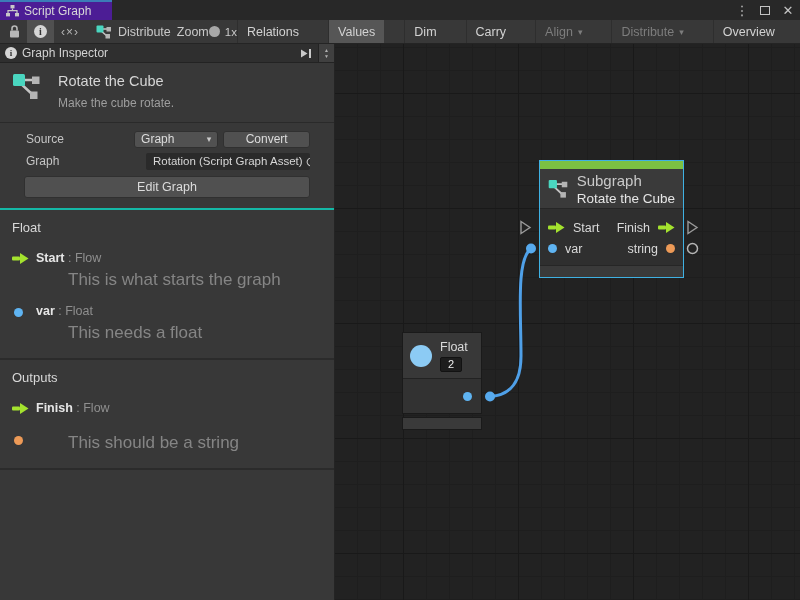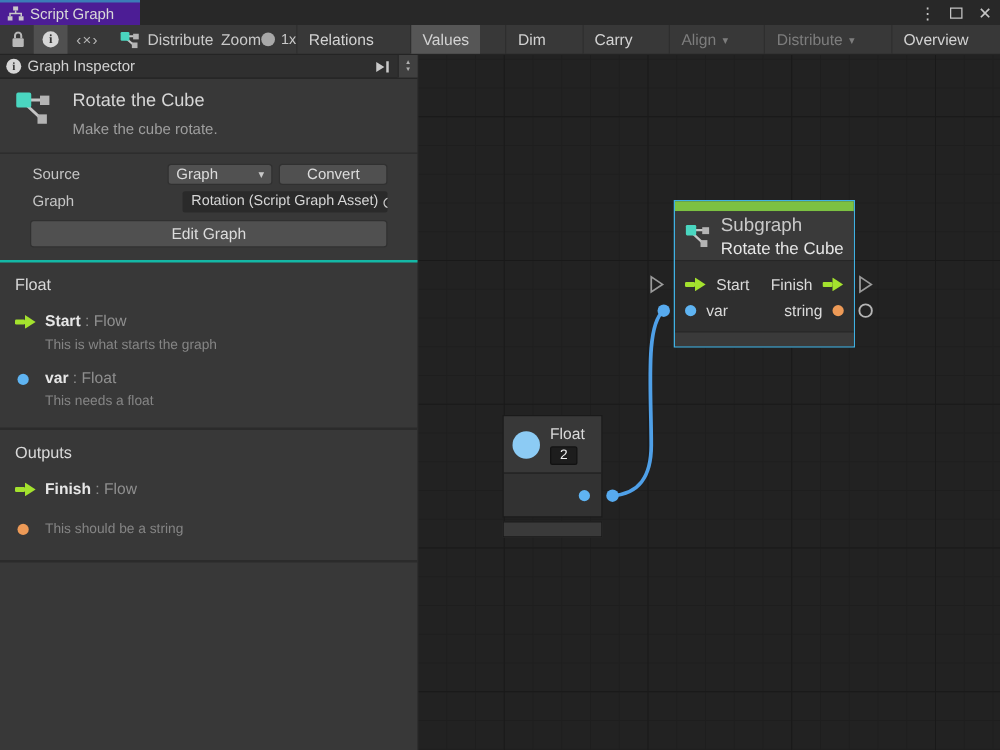--- a/index.html
+++ b/index.html
@@ -67,21 +67,21 @@
   .obj-picker { margin-left:auto; color:#c9c9c9; font-size:13px; line-height:13px; }
   .edit-btn { width:100%; height:22px; margin-top:6px; font-size:12.5px; }
 
   .section { padding:10px 12px 4px; }
   .section.bordered { border-bottom:2px solid #2b2b2b; }
   .sec-head { font-size:13px; color:#d8d8d8; margin-bottom:13px; }
   .pitem { display:flex; margin-bottom:11px; }
   .pitem-icon { width:24px; padding-top:2px; flex:none; }
   .pitem-name { font-size:12.5px; color:#e6e6e6; font-weight:bold; }
   .pitem-type { font-size:12.5px; color:#8f8f8f; font-weight:normal; }
-  .pitem-desc { font-size:11px; color:#858585; margin-top:4px; }
+  .pitem-desc { font-size:17px; color:#858585; margin-top:4px;margin-left:32px; }
   .dot { width:9px; height:9px; border-radius:50%; display:inline-block; }
   .dot.blue { background:#5fb4f2; }
   .dot.orange { background:#ed9a57; }
 
   
   .canvas {
     position:absolute; top:44px; left:335px; right:0; bottom:0;
     background-color:#222222;
     background-image:
       linear-gradient(to right,#191919 1px,transparent 1px),

